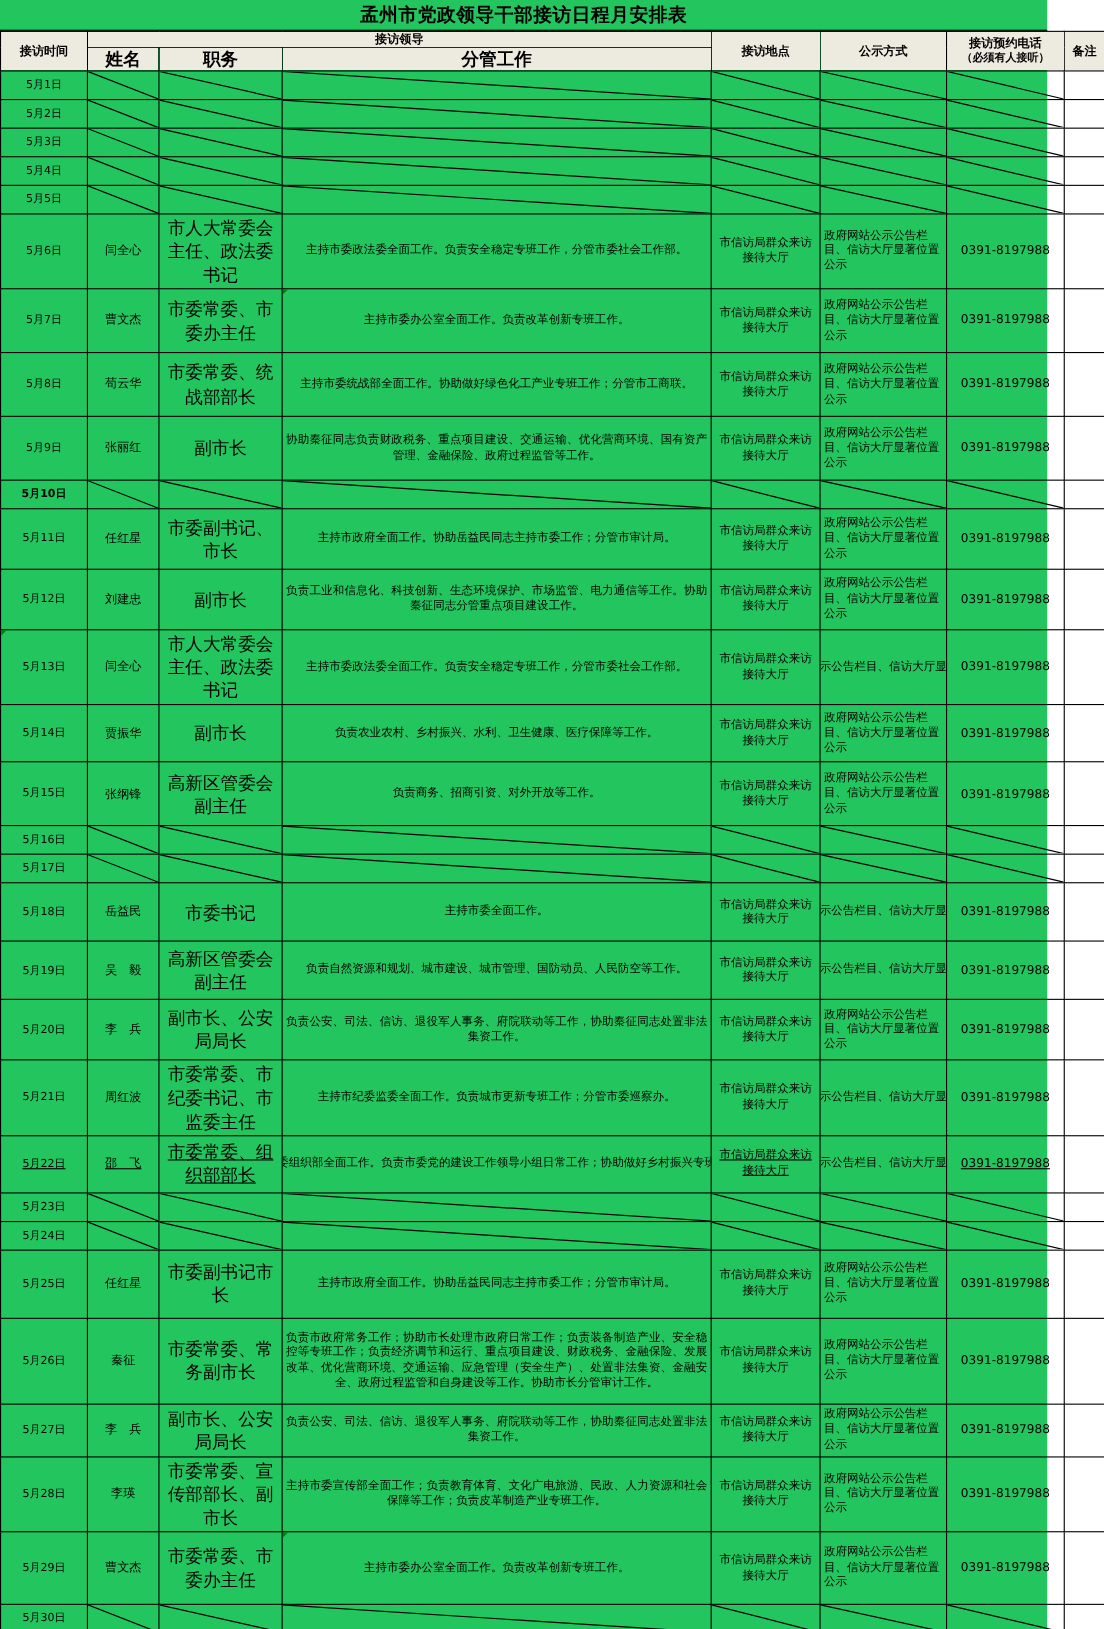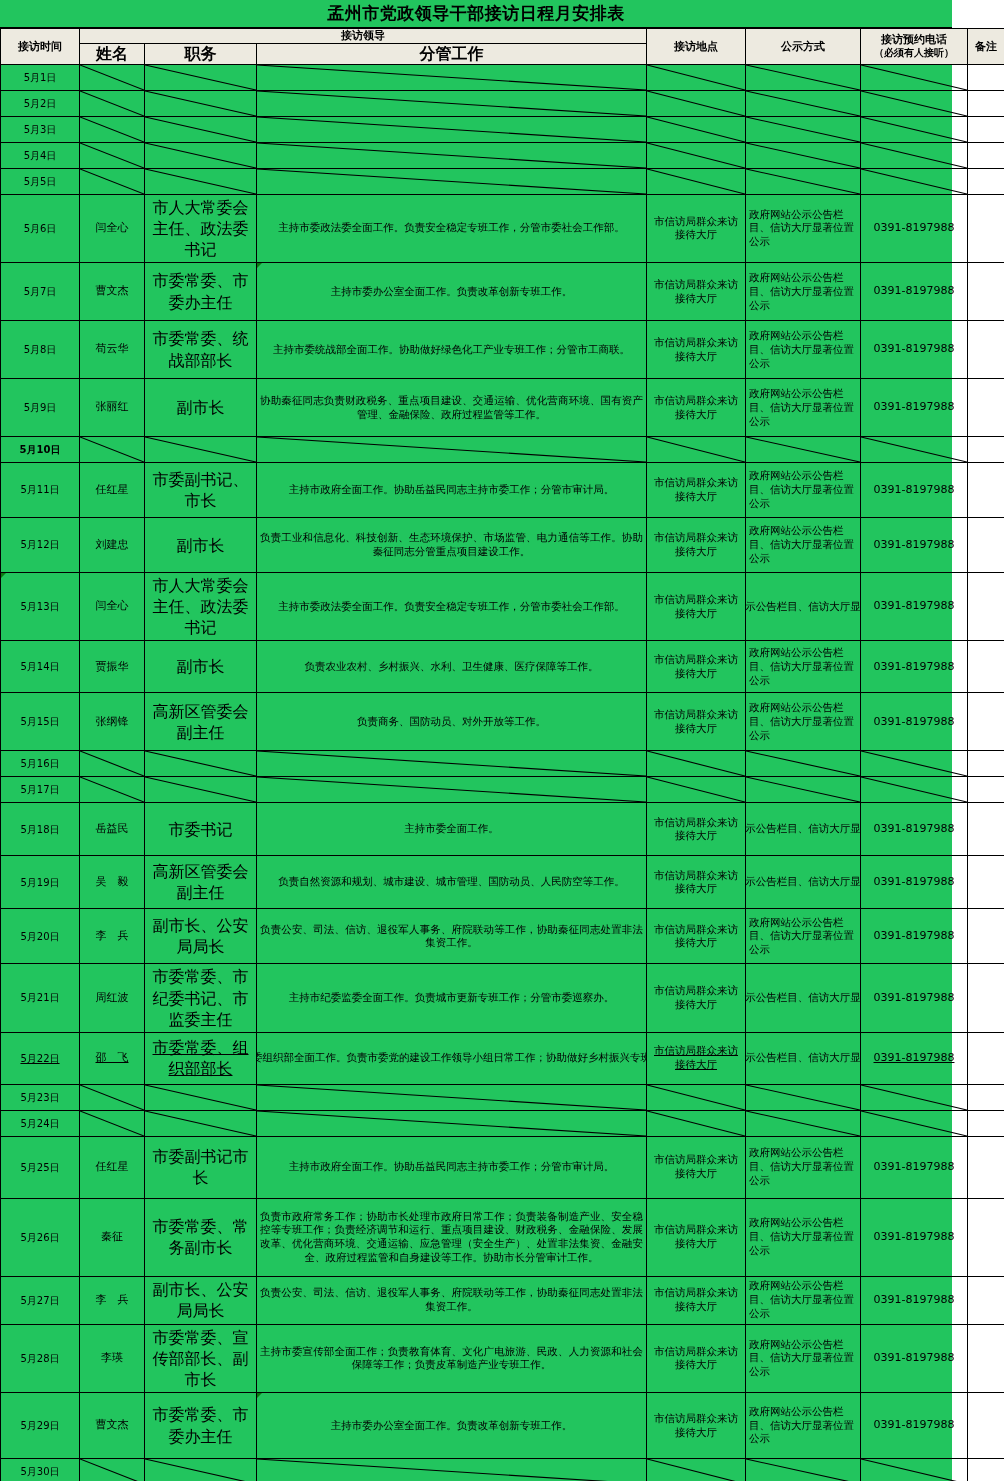--- a/index.html
+++ b/index.html
@@ -620,21 +620,21 @@
           <td class="date">
             <div class="cell-inner">5月15日</div>
           </td>
           <td class="name">
             <div class="cell-inner">张纲锋</div>
           </td>
           <td class="post">
             <div class="cell-inner">高新区管委会副主任</div>
           </td>
           <td class="duty center">
-            <div class="cell-inner">负责商务、国防动员、对外开放等工作。</div>
+            <div class="cell-inner">负责商务、招商引资、对外开放等工作。</div>
           </td>
           <td class="place">
             <div class="cell-inner">市信访局群众来访接待大厅</div>
           </td>
           <td class="pub">
             <div class="cell-inner">政府网站公示公告栏目、信访大厅显著位置公示</div>
           </td>
           <td class="tel">
             <div class="cell-inner">0391-8197988</div>
           </td>

